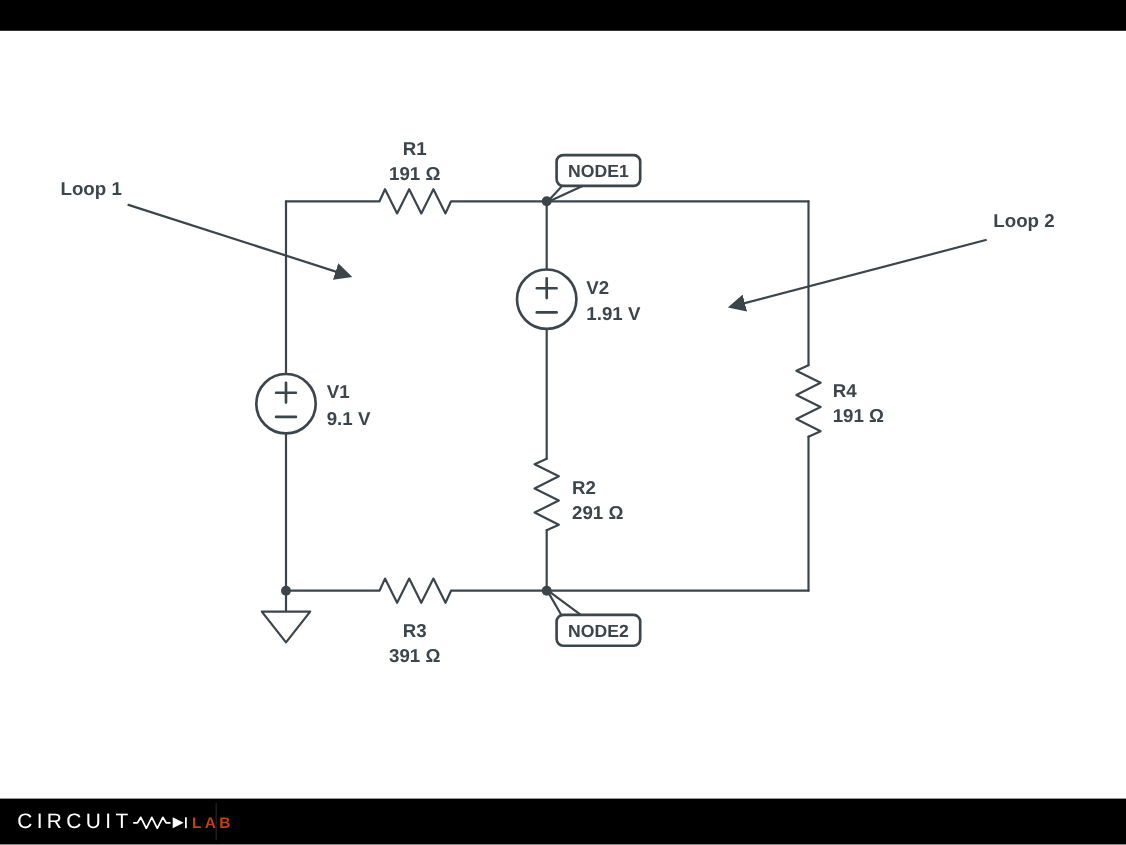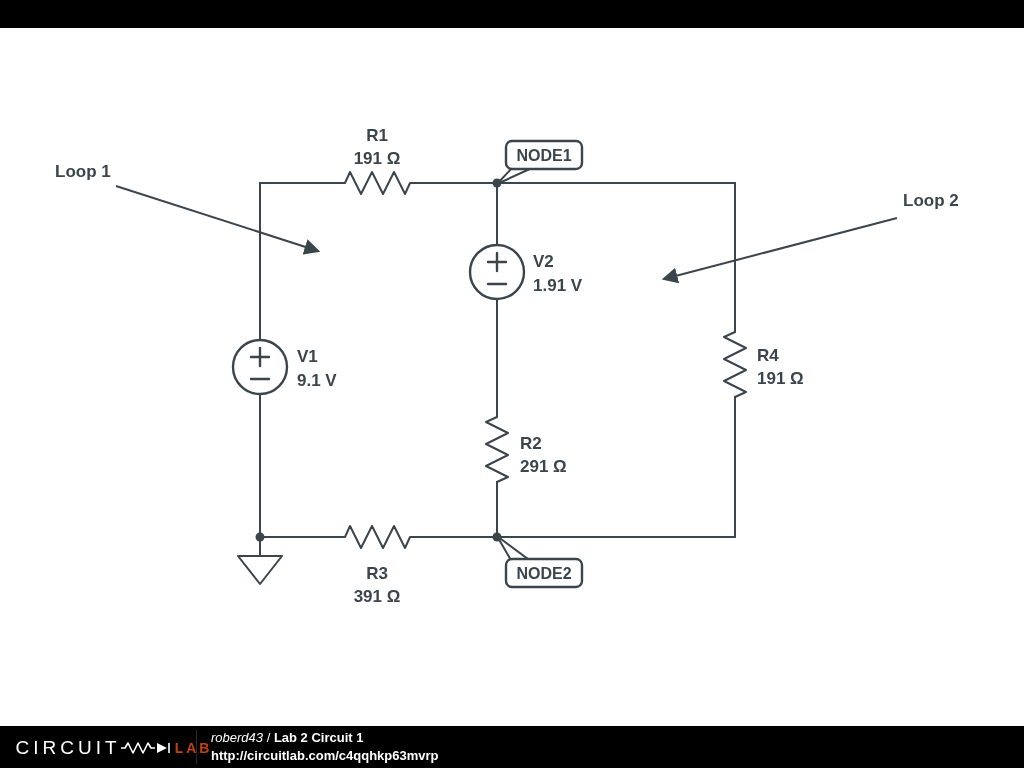--- a/index.html
+++ b/index.html
@@ -181,21 +181,15 @@
       <div class="logo-lab-row">
         <svg width="50" height="14" viewBox="0 0 50 14">
           <path d="M0 7 h4 l3 -5 l5 10 l5 -10 l5 10 l5 -10 l3 5 h4" stroke="#ffffff" stroke-width="1.6" fill="none" stroke-linejoin="round"></path>
           <polygon points="36,2 46,7 36,12" fill="#ffffff"></polygon>
           <path d="M48 2 V12" stroke="#ffffff" stroke-width="1.6"></path>
         </svg>
         <span class="logo-lab">LAB</span>
       </div>
     </div>
     <div class="footer-divider"></div>
-    <div class="meta">
-      <div>
-        <span class="author">roberd43</span><span class="ws-pre"> / </span><span class="bold">Lab 2 Circuit 1</span>
-      </div>
-      <div class="bold">http://circuitlab.com/c4qqhkp63mvrp</div>
-    </div>
   </div>
 
 </div>
 
 </body></html>

